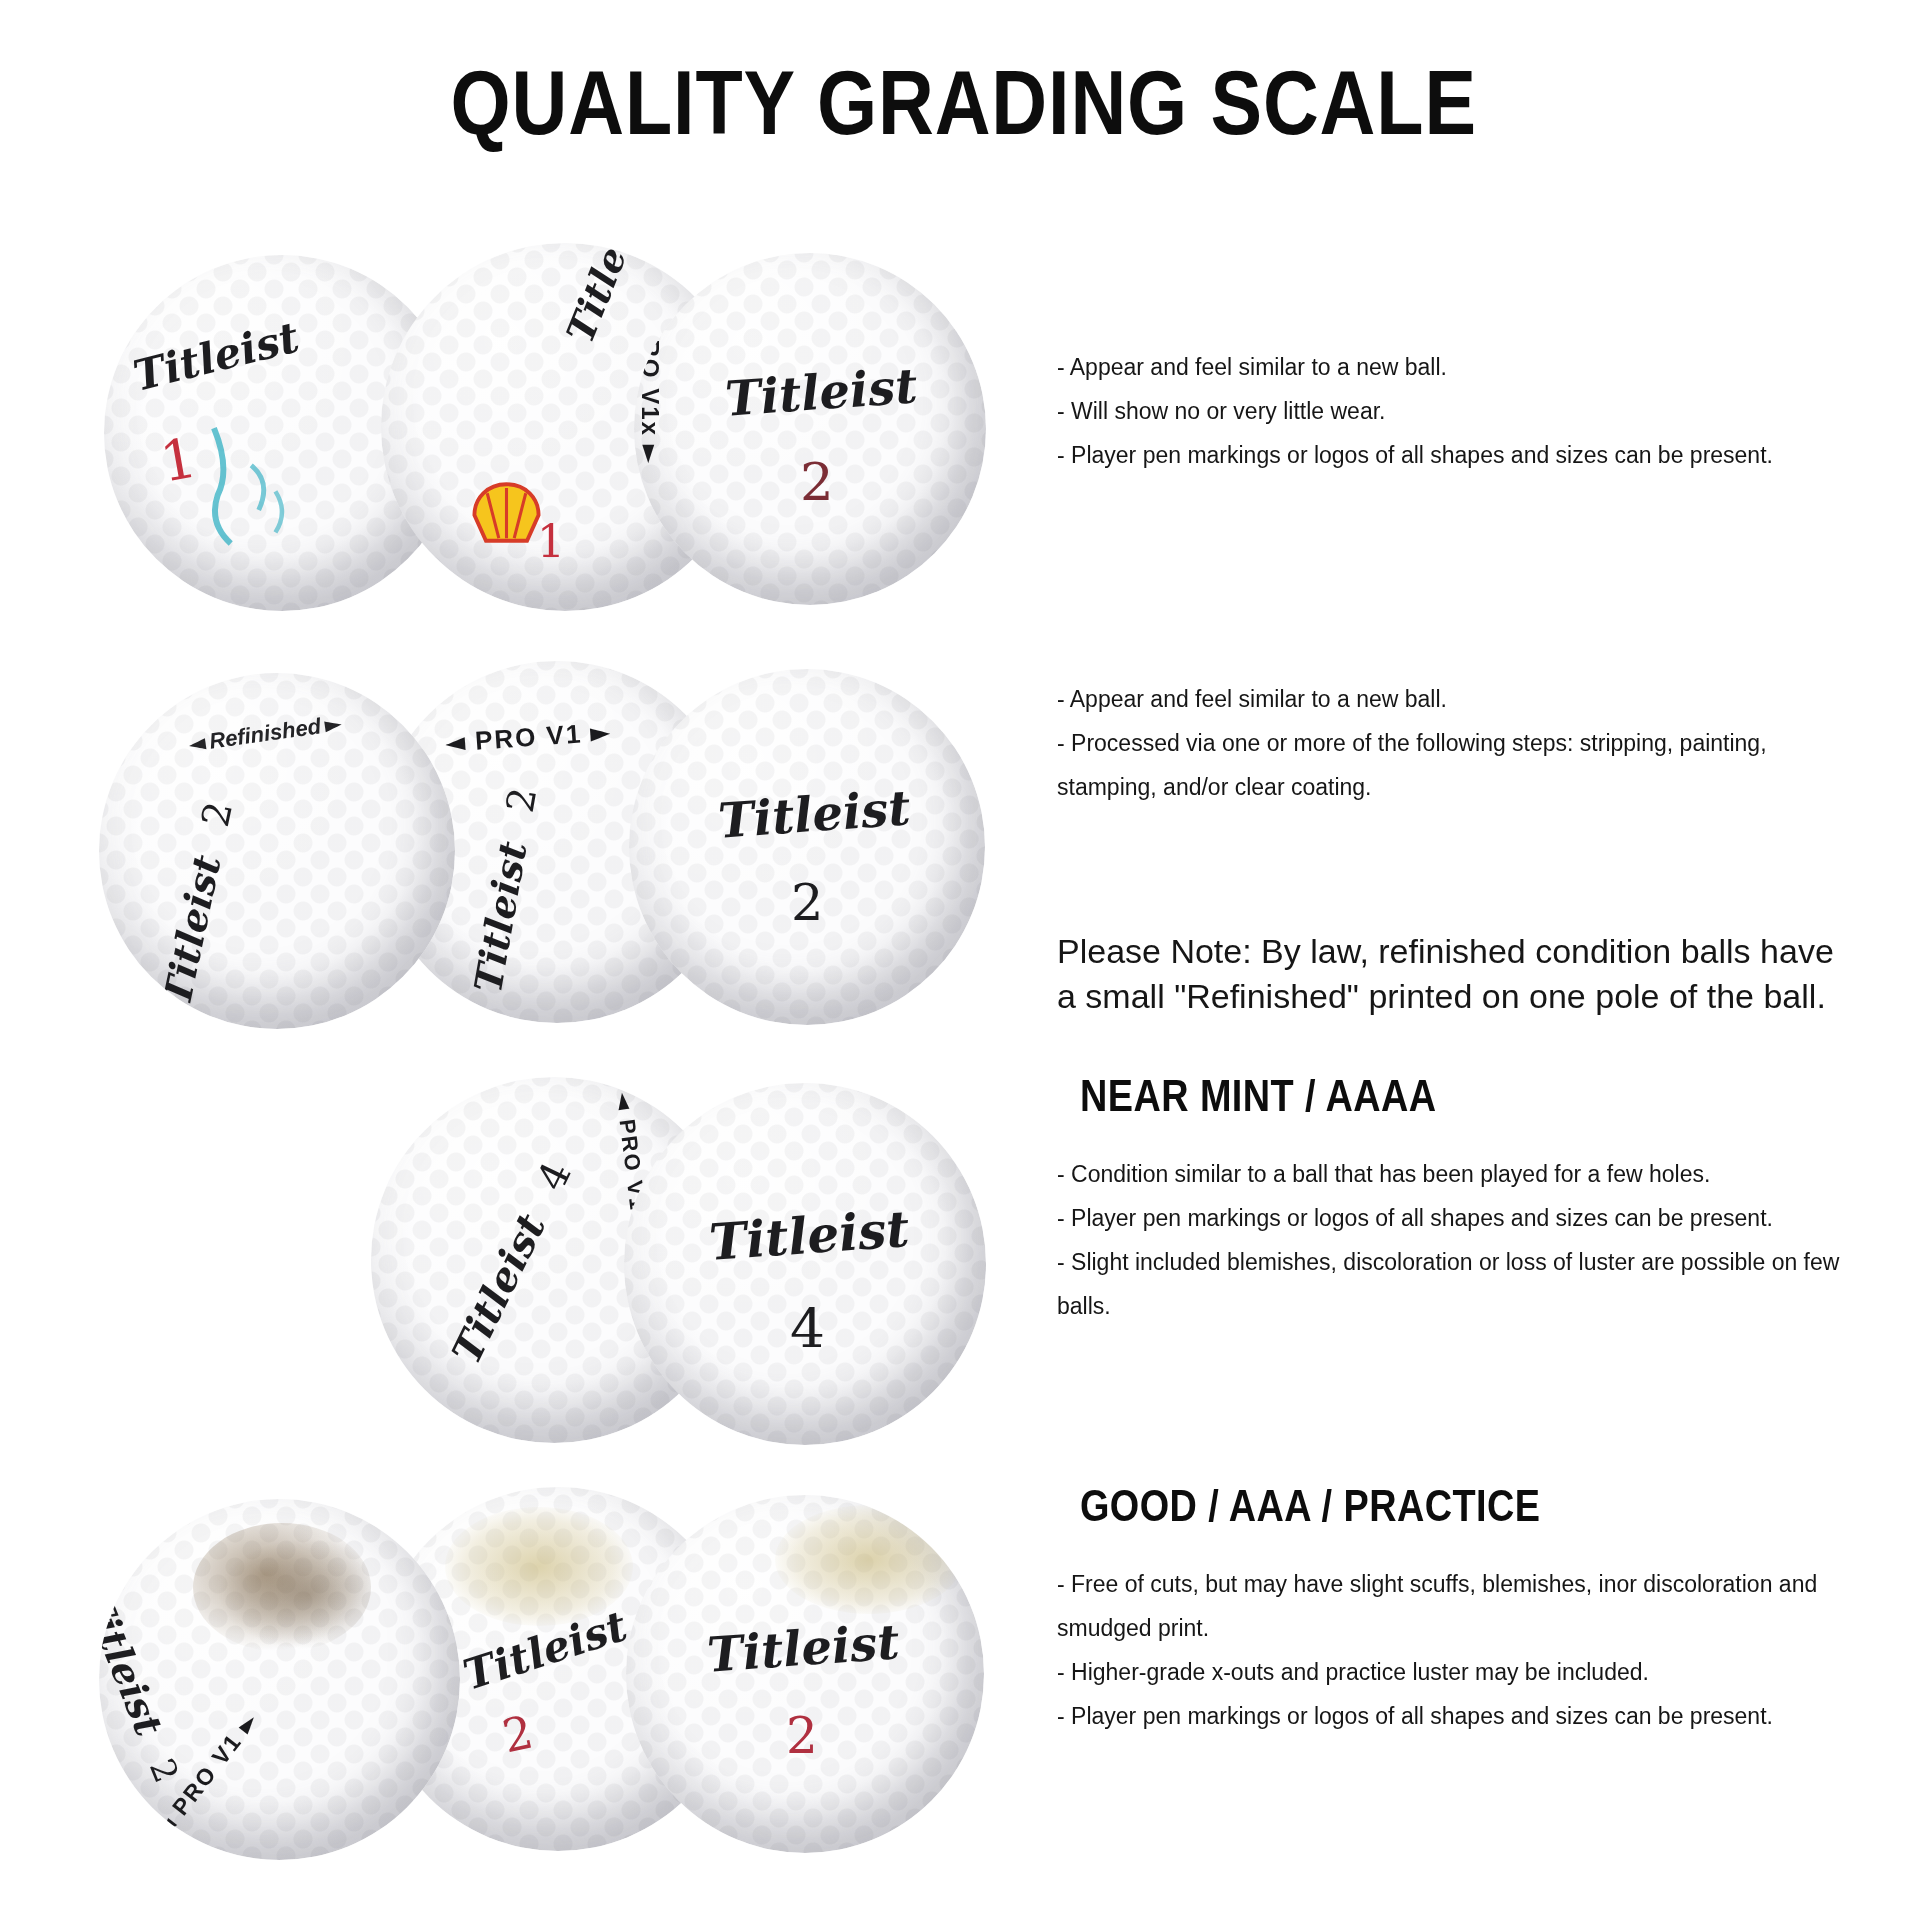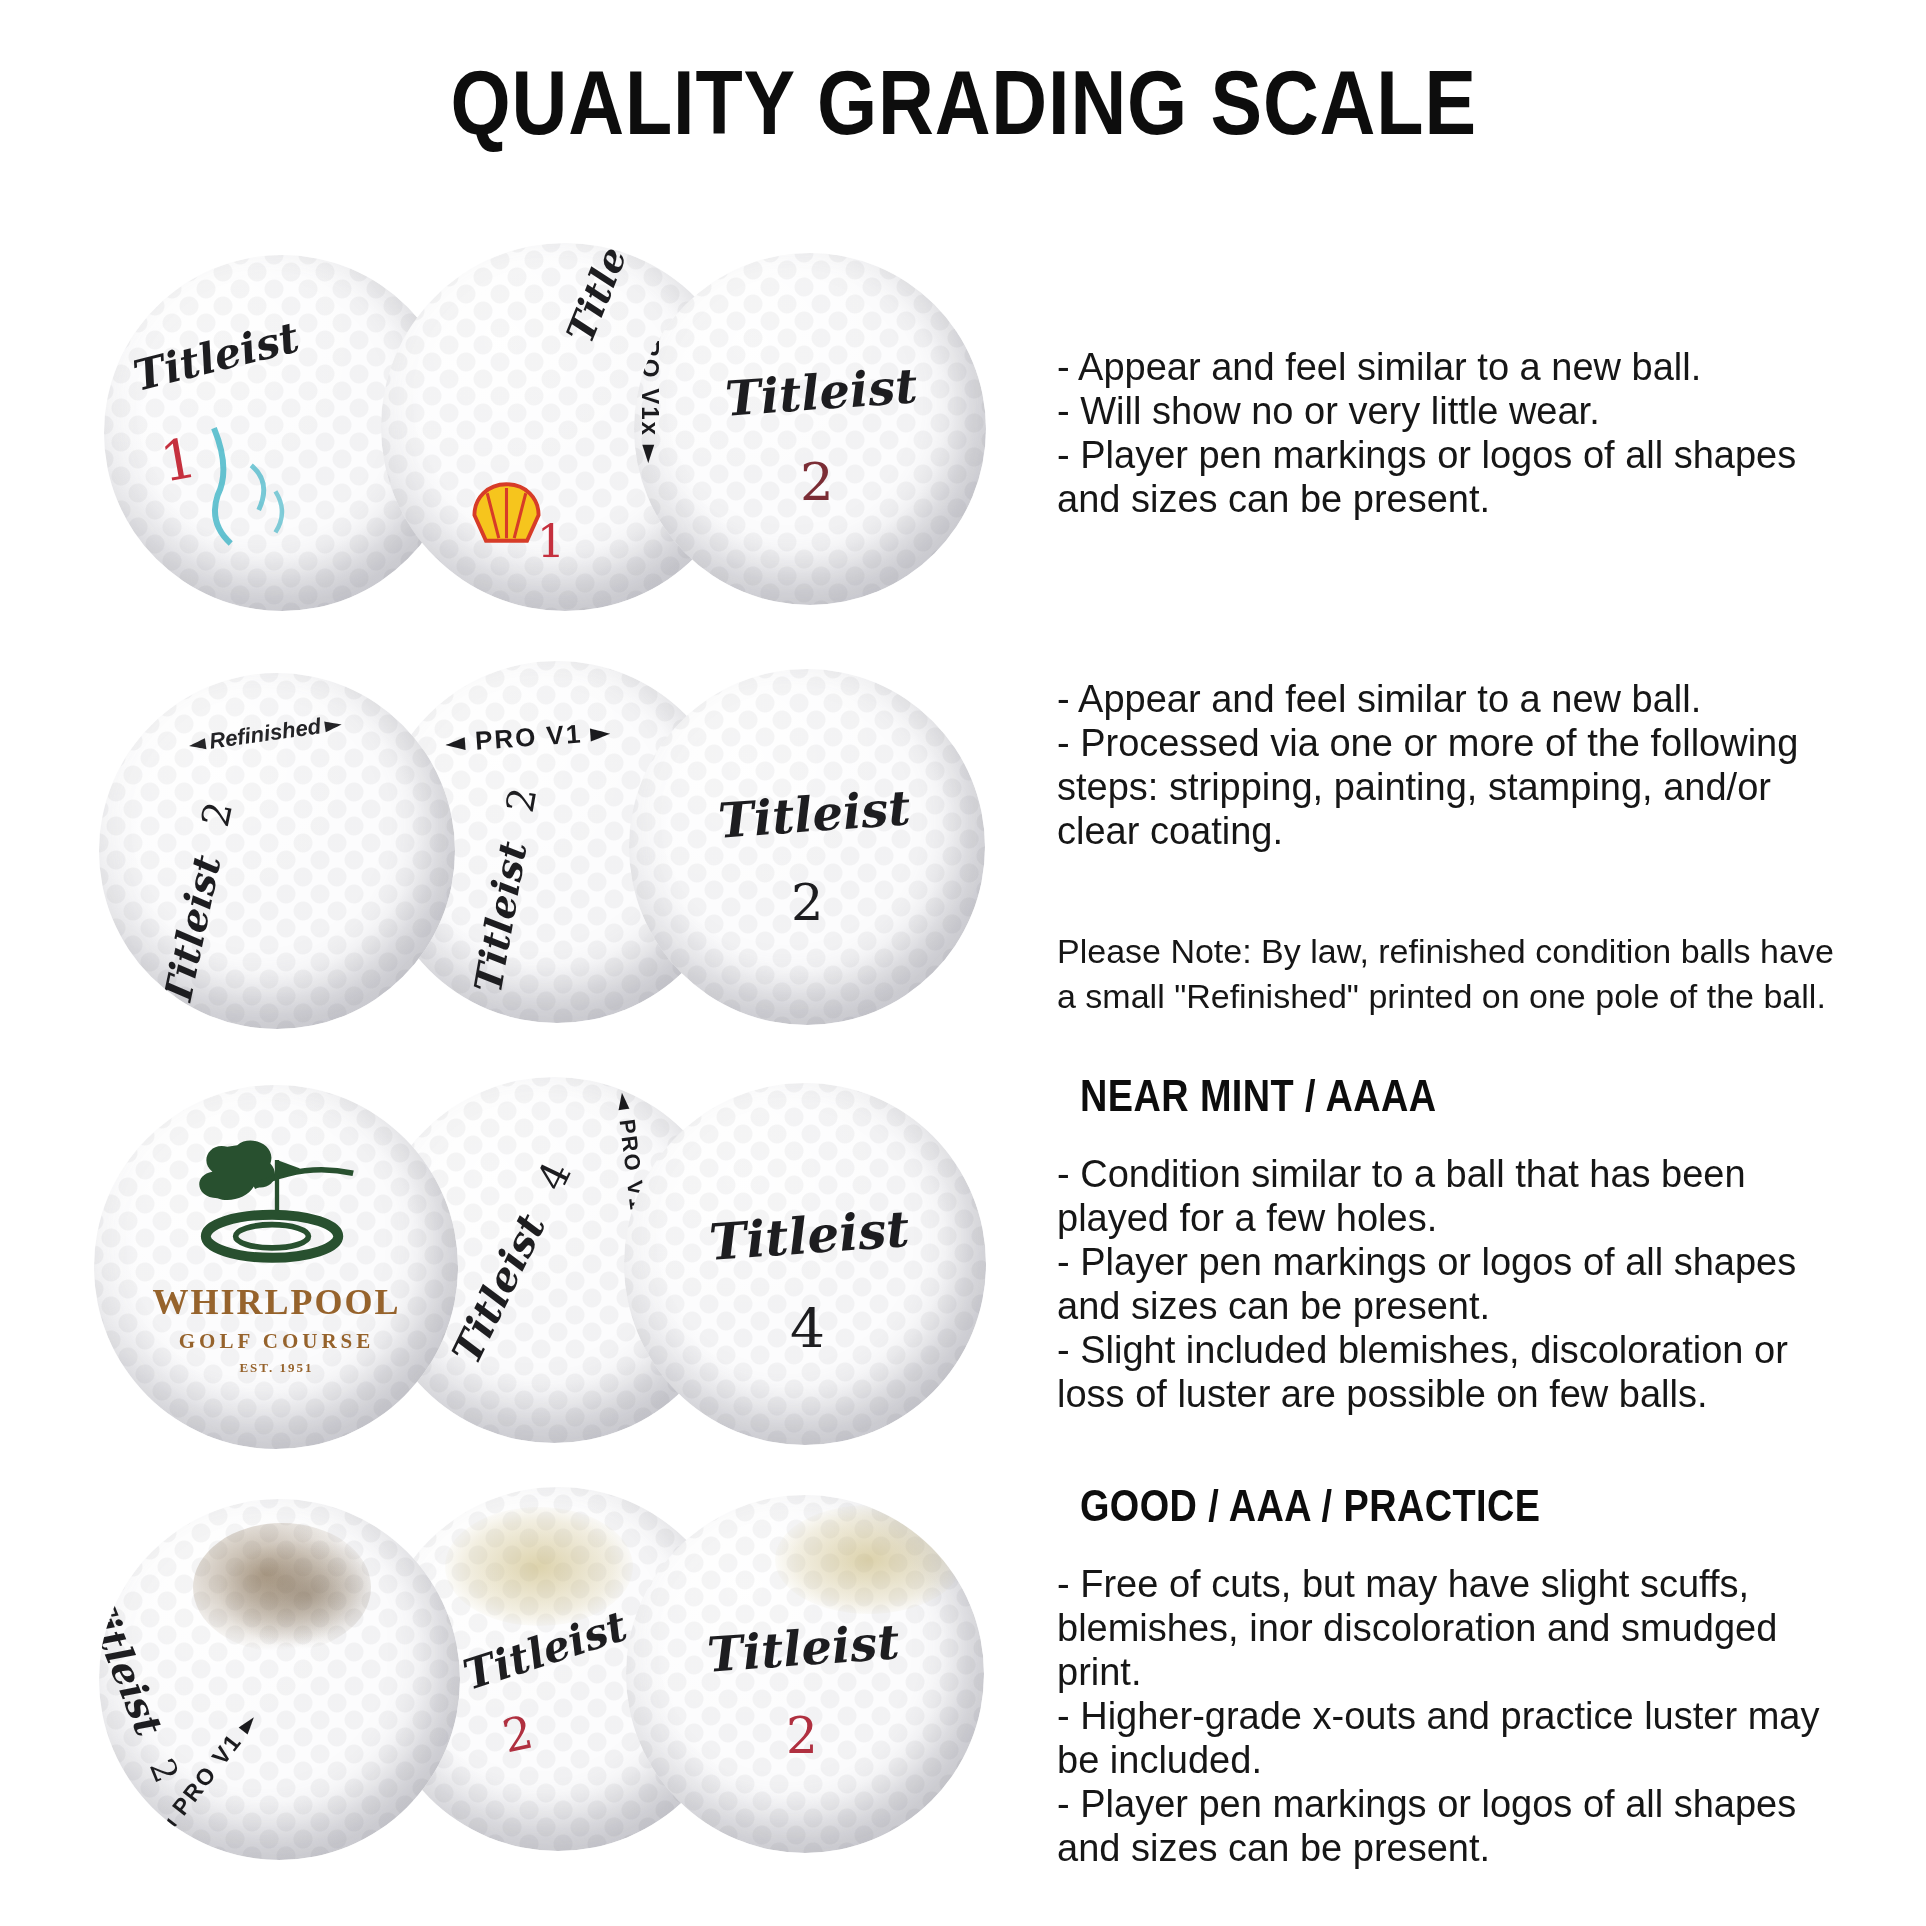--- a/index.html
+++ b/index.html
@@ -8,21 +8,21 @@
 
   
   #title{position:absolute;top:51px;left:0;right:0;text-align:center;}
   #title .t{display:inline-block;font-size:91px;font-weight:700;letter-spacing:1px;
             transform:scaleX(.85);color:#0d0d0d;white-space:nowrap;}
 
   
   .grade-heading{position:absolute;left:1080px;width:822px;}
   .grade-heading .h{display:inline-block;font-size:44px;font-weight:700;letter-spacing:0.5px;
                     transform:scaleX(.86);transform-origin:left center;color:#0d0d0d;white-space:nowrap;}
-  .grade-body{position:absolute;left:1057px;width:792px;font-size:38px;line-height:44px;color:#161616;}
+  .grade-body{position:absolute;left:1057px;width:792px;font-size:23px;line-height:44px;color:#161616;}
   .grade-body .bullet{margin:0;}
   .note{position:absolute;left:1057px;width:792px;font-size:34px;line-height:45px;color:#161616;}
 
   
   .ball-row{position:absolute;left:0;width:1049px;}
   .ball{position:absolute;border-radius:50%;overflow:hidden;
     background:
       radial-gradient(circle at 33% 26%, rgba(255,255,255,.95) 0%, rgba(255,255,255,0) 42%),
       radial-gradient(circle at 50% 45%, #fcfcfd 52%, #ececef 76%, #dcdcdf 90%, #cfcfd3 100%);
     box-shadow: inset -20px -28px 48px rgba(115,115,128,.32), inset 12px 16px 34px rgba(255,255,255,.85);}
@@ -112,34 +112,20 @@
       </div>
     </div>
     <div class="ball" style="left:629px;top:8px;width:356px;height:356px;z-index:2;">
       <div class="dimples"></div>
       <span class="brand" style="left:89px;top:117px;font-size:48px;transform:rotate(-4deg);">Titleist</span>
       <span class="num" style="left:162px;top:204px;font-size:51px;color:#1d1d20;">2</span>
     </div>
   </div>
 
   <div class="ball-row" style="top:1077px;height:376px;">
-    <div class="ball" style="left:94px;top:8px;width:364px;height:364px;z-index:3;">
-      <div class="dimples"></div>
-      <svg style="position:absolute;left:79px;top:42px;" width="208" height="149" viewBox="0 0 120 90">
-        <path d="M30,12 C19,9 13,21 21,27 C9,29 11,43 24,43 C31,46 42,43 46,36 C56,39 63,30 56,22 C60,11 44,4 36,11 Z" fill="#28502f"></path>
-        <path d="M46,36 C64,27 84,23 106,28" stroke="#28502f" fill="none" stroke-width="3.4"></path>
-        <line x1="60" y1="20" x2="60" y2="55" stroke="#28502f" stroke-width="2.6"></line>
-        <path d="M60,20 L74,25 L60,30 Z" fill="#28502f"></path>
-        <ellipse cx="57" cy="66" rx="40" ry="13" fill="none" stroke="#28502f" stroke-width="6"></ellipse>
-        <ellipse cx="57" cy="66" rx="22" ry="7" fill="none" stroke="#28502f" stroke-width="3.4"></ellipse>
-      </svg>
-      <span class="wp-name" style="left:44px;top:196px;width:277px;font-size:36px;">WHIRLPOOL</span>
-      <span class="wp-sub" style="left:44px;top:244px;width:277px;font-size:21px;">GOLF COURSE</span>
-      <span class="wp-est" style="left:44px;top:275px;width:277px;font-size:13px;">EST. 1951</span>
-    </div>
     <div class="ball" style="left:371px;top:0px;width:366px;height:366px;z-index:1;">
       <div class="dimples"></div>
       <span class="band" style="left:265px;top:14px;font-size:22px;transform:rotate(83deg);transform-origin:left top;">PRO V1</span>
       <div class="rot-group" style="left:71px;top:273px;transform:rotate(-64deg);transform-origin:left top;">
         <span class="brand" style="position:static;font-size:40px;">Titleist</span>
         <span class="num" style="position:static;font-size:40px;color:#1d1d20;margin-left:28px;">4</span>
       </div>
     </div>
     <div class="ball" style="left:624px;top:6px;width:362px;height:362px;z-index:2;">
       <div class="dimples"></div>

